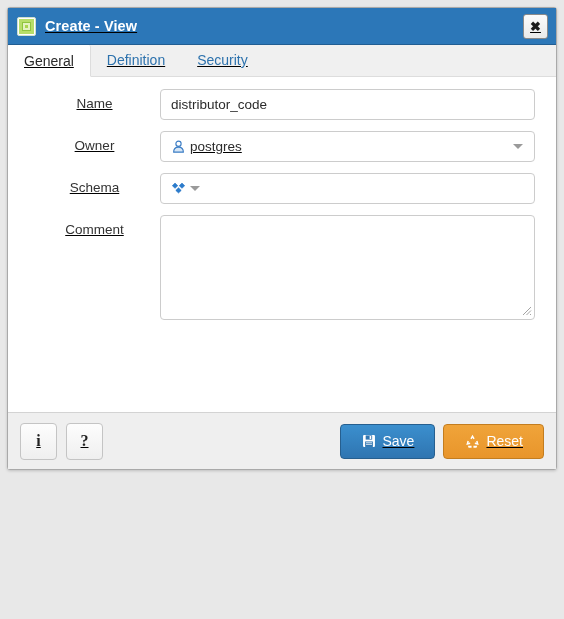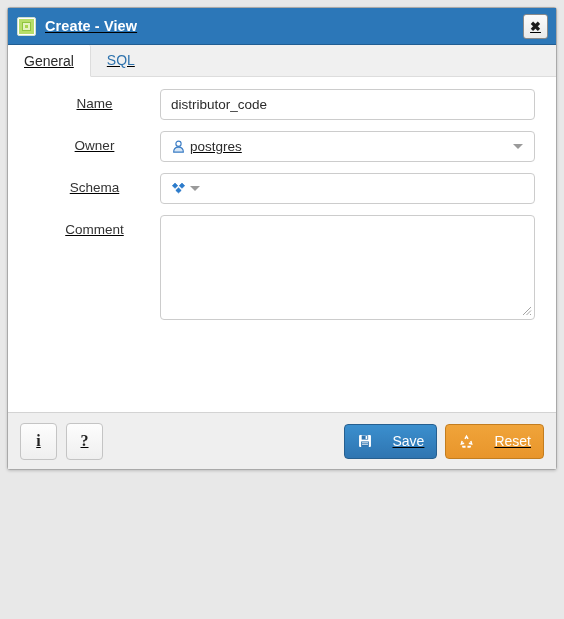--- a/index.html
+++ b/index.html
@@ -267,27 +267,26 @@
   #footer-spacer { flex: 1 1 auto; }
   .act-btn {
     height: 35px;
     border-radius: 4px;
     border: 1px solid rgba(0,0,0,0.18);
     color: #ffffff;
     font-size: 14px;
     display: flex;
     align-items: center;
     justify-content: center;
-    padding: 0 12px;
+    padding: 0 20px;
     margin-left: 8px;
     cursor: pointer;
     box-sizing: border-box;
     font-family: "Liberation Sans", sans-serif;
     white-space: nowrap;
-    gap: 14px;
   }
   .act-btn .glyph {
     margin-right: 6px;
     display: flex;
     align-items: center;
     justify-content: center;
     width: 16px;
     height: 16px;
     flex: 0 0 16px;
   }
@@ -305,21 +304,22 @@
       <div class="sq1"></div>
         <div class="sq2"></div>
         <div class="sq3"></div>
     </div>
     <div id="title-text">Create - View</div>
     <button id="close-btn">✖</button>
   </div>
 
   <div id="tabstrip">
     <div class="tab active">General</div>
-    <div class="tab">SQL</div>
+    <div class="tab">Definition</div>
+    <div class="tab">Security</div>
   </div>
 
   <div id="formarea">
 
     <div class="row">
       <div class="row-label">Name</div>
       <div class="field-wrap">
         <input class="txt-input" type="text" value="distributor_code" style="">
       </div>
     </div>

